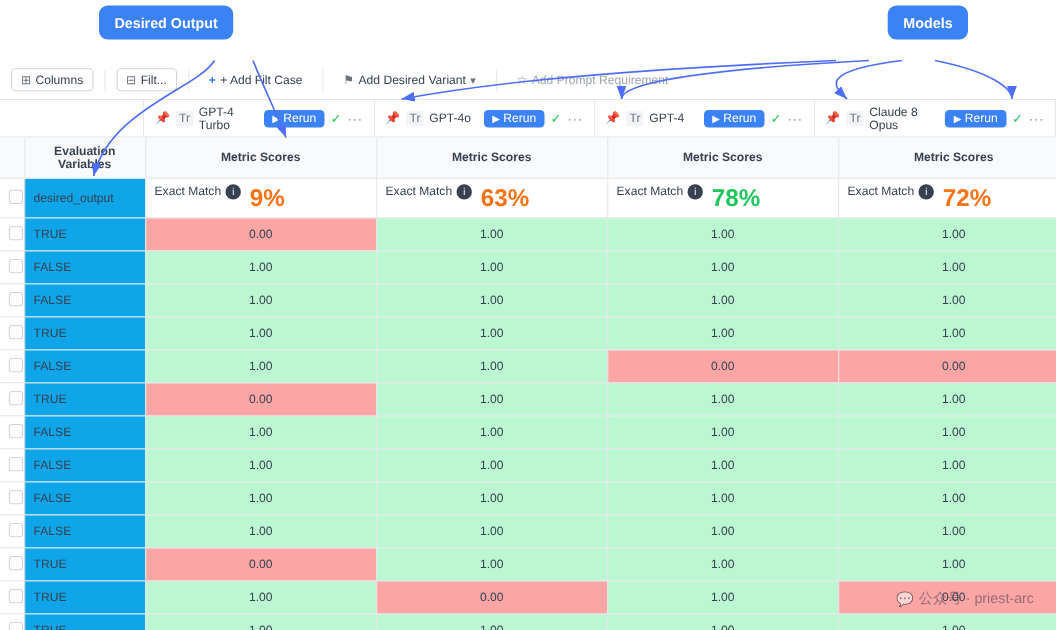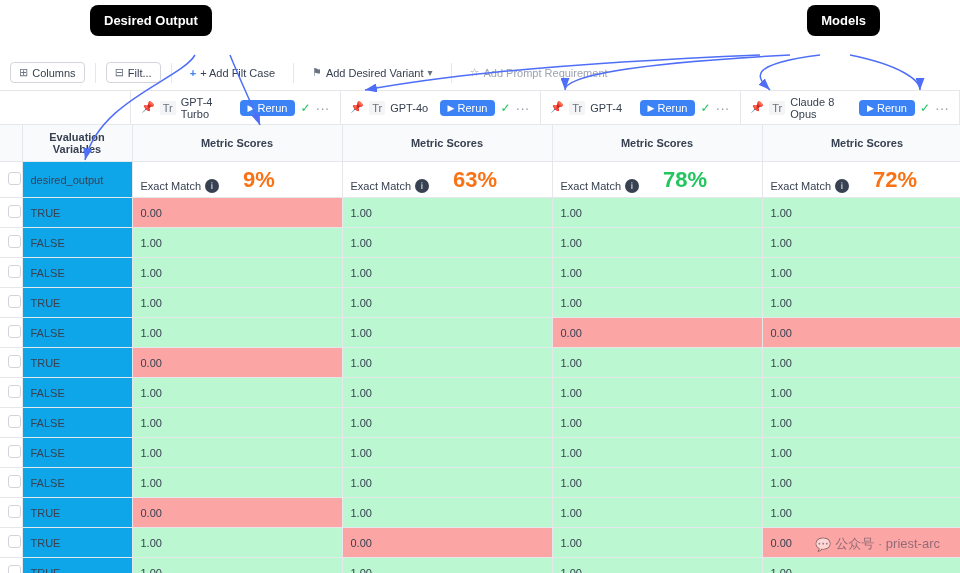--- a/index.html
+++ b/index.html
@@ -8,21 +8,21 @@
       font-size: 12px;
       background: #fff;
       overflow: hidden;
       width: 960px;
       height: 573px;
     }
 
     
     .tooltip-bubble {
       position: absolute;
-      background: #000000;
+      background: #3b82f6;
       color: #fff;
       border-radius: 8px;
       padding: 8px 14px;
       font-size: 13px;
       font-weight: 600;
       z-index: 100;
       white-space: nowrap;
     }
     .tooltip-desired {
       top: 5px;
@@ -178,21 +178,21 @@
       color: #374151;
       background: #0ea5e9;
     }
     .cell-green {
       background: #bbf7d0;
     }
     .cell-red {
       background: #fca5a5;
     }
     .cell-value {
-      text-align: left;
+      text-align: center;
       font-size: 11px;
       color: #374151;
     }
 
     
     .metric-header {
       display: flex;
       align-items: center;
       gap: 4px;
     }
@@ -205,22 +205,22 @@
       font-size: 9px;
       display: flex; align-items: center; justify-content: center;
     }
 
     
     .score-row td {
       height: 36px;
     }
     .score-cell {
       display: flex;
-      align-items: flex-end;
-      gap: 24px;
+      align-items: flex-start;
+      gap: 8px;
     }
     .score-pct-orange { font-size: 22px; font-weight: 700; color: #f97316; }
     .score-pct-green { font-size: 22px; font-weight: 700; color: #22c55e; }
 
     
     .watermark {
       position: absolute;
       bottom: 20px;
       right: 20px;
       z-index: 50;

